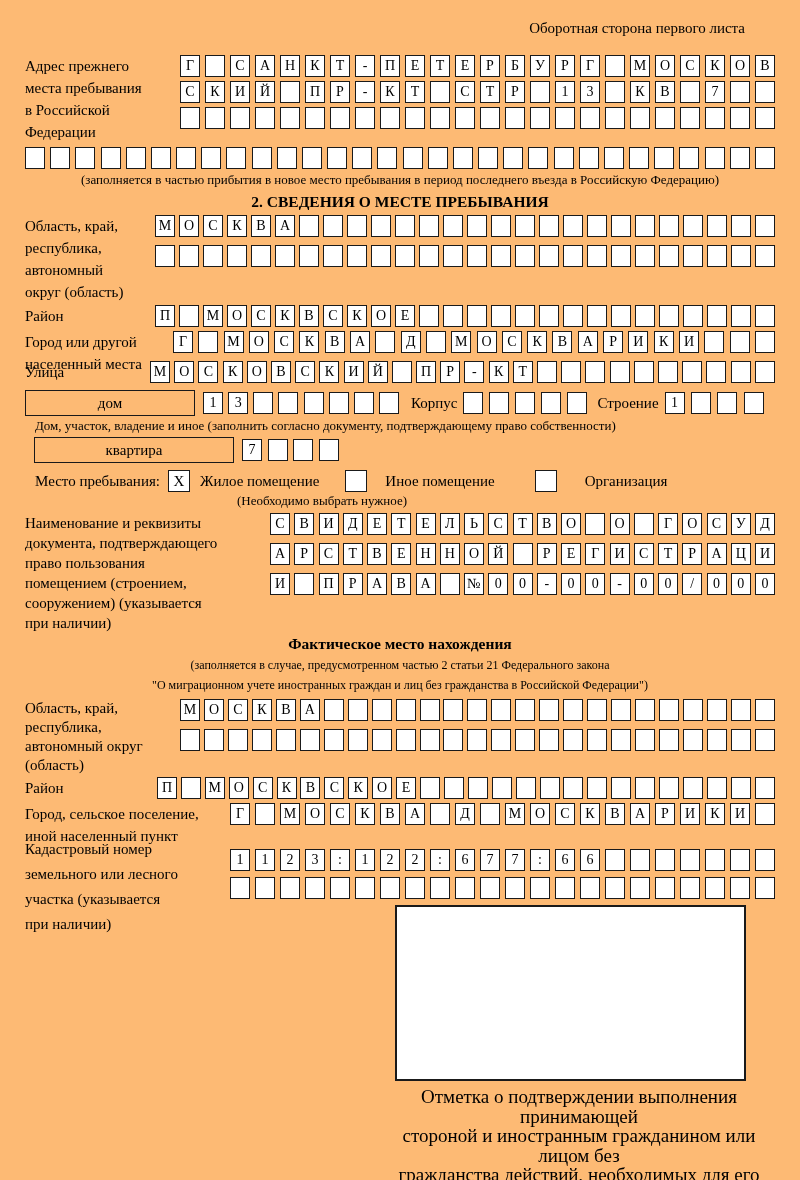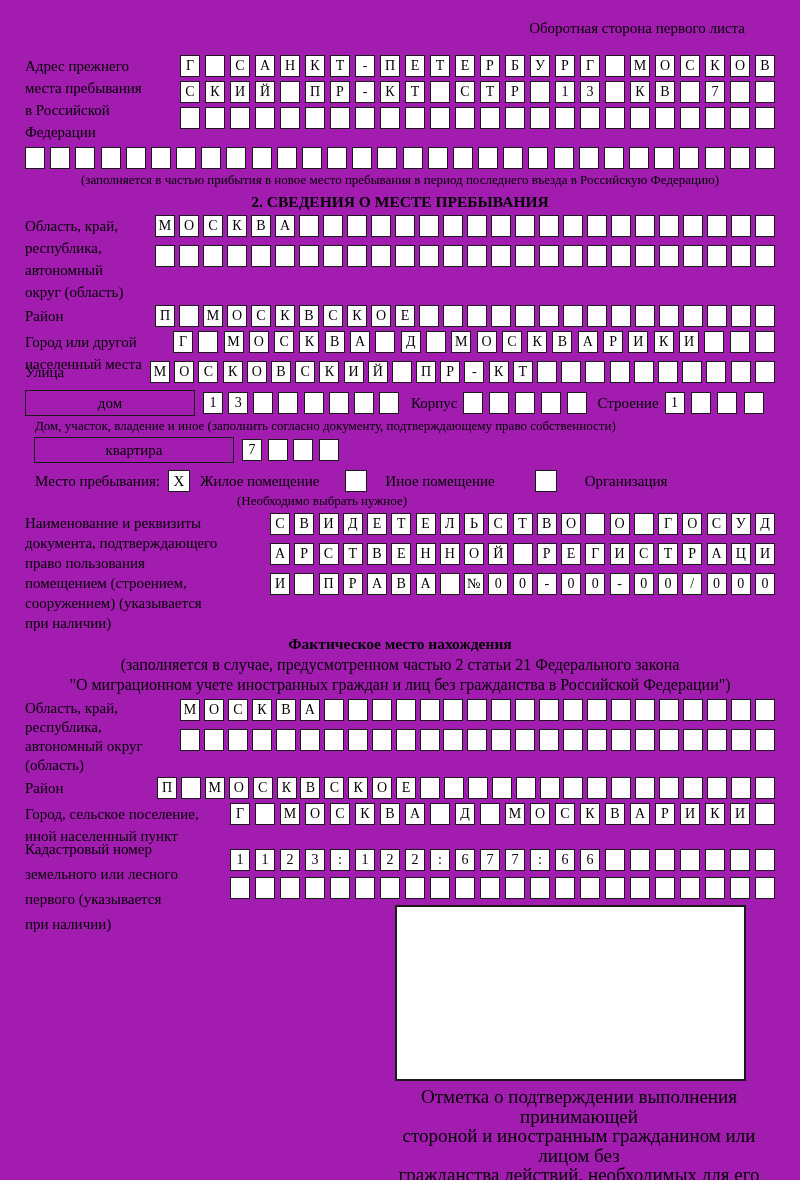--- a/index.html
+++ b/index.html
@@ -1,16 +1,16 @@
 <!DOCTYPE html>
 <html><head>
 <meta charset="utf-8">
 <style>
   html,body{margin:0;padding:0;background:#fff;}
-  .page{position:relative;width:800px;height:1180px;overflow:hidden;background:#a21caf;color:#000;
+  .page{position:relative;width:800px;height:1180px;overflow:hidden;background:#fdba74;color:#000;
         font-family:"Liberation Serif","DejaVu Serif",serif;}
   .hdr{text-align:right;padding:20px 55px 0 0;font-size:15px;}
   .unit{display:flex;align-items:flex-start;margin:0 25px;}
   .lblcol{font-size:15px;line-height:22px;flex-shrink:0;}
   .lh19 .line{line-height:19px;}
   .lh20 .line{line-height:20px;}
   .lh25 .line{line-height:25px;}
   .hang{position:relative;height:24px;overflow:visible;}
   .hang .inner{position:absolute;top:0;left:0;white-space:nowrap;}
   .rowscol{flex:1;min-width:0;}
@@ -464,21 +464,21 @@
           <span class="cell">0</span>
           <span class="cell">/</span>
           <span class="cell">0</span>
           <span class="cell">0</span>
           <span class="cell">0</span>
         </div>
     </div>
   </div>
 
   <div class="sec-title" style="margin-top:2px;">Фактическое место нахождения</div>
-  <div class="caption center lh20" style="font-size:16px;">
+  <div class="caption center lh20" style="font-size:12px;">
       <div class="line">(заполняется в случае, предусмотренном частью 2 статьи 21 Федерального закона</div>
       <div class="line">"О миграционном учете иностранных граждан и лиц без гражданства в Российской Федерации")</div>
     </div>
 
   <div class="unit lh19" style="margin-top:4px;">
     <div class="lblcol" style="width:155px;">
         <div class="line">Область, край,</div>
         <div class="line">республика,</div>
         <div class="line">автономный округ</div>
         <div class="line">(область)</div>
@@ -607,21 +607,21 @@
           <span class="cell">И</span>
           <span class="cell"></span>
         </div>
       </div>
   </div>
 
   <div class="unit lh25" style="margin-top:10px;">
     <div class="lblcol" style="width:205px;">
         <div class="line">Кадастровый номер</div>
         <div class="line">земельного или лесного</div>
-        <div class="line">первого (указывается</div>
+        <div class="line">участка (указывается</div>
         <div class="line">при наличии)</div>
       </div>
     <div class="rowscol" style="padding-top:12px;">
       <div class="cellrow mb6">
           <span class="cell">1</span>
           <span class="cell">1</span>
           <span class="cell">2</span>
           <span class="cell">3</span>
           <span class="cell">:</span>
           <span class="cell">1</span>

